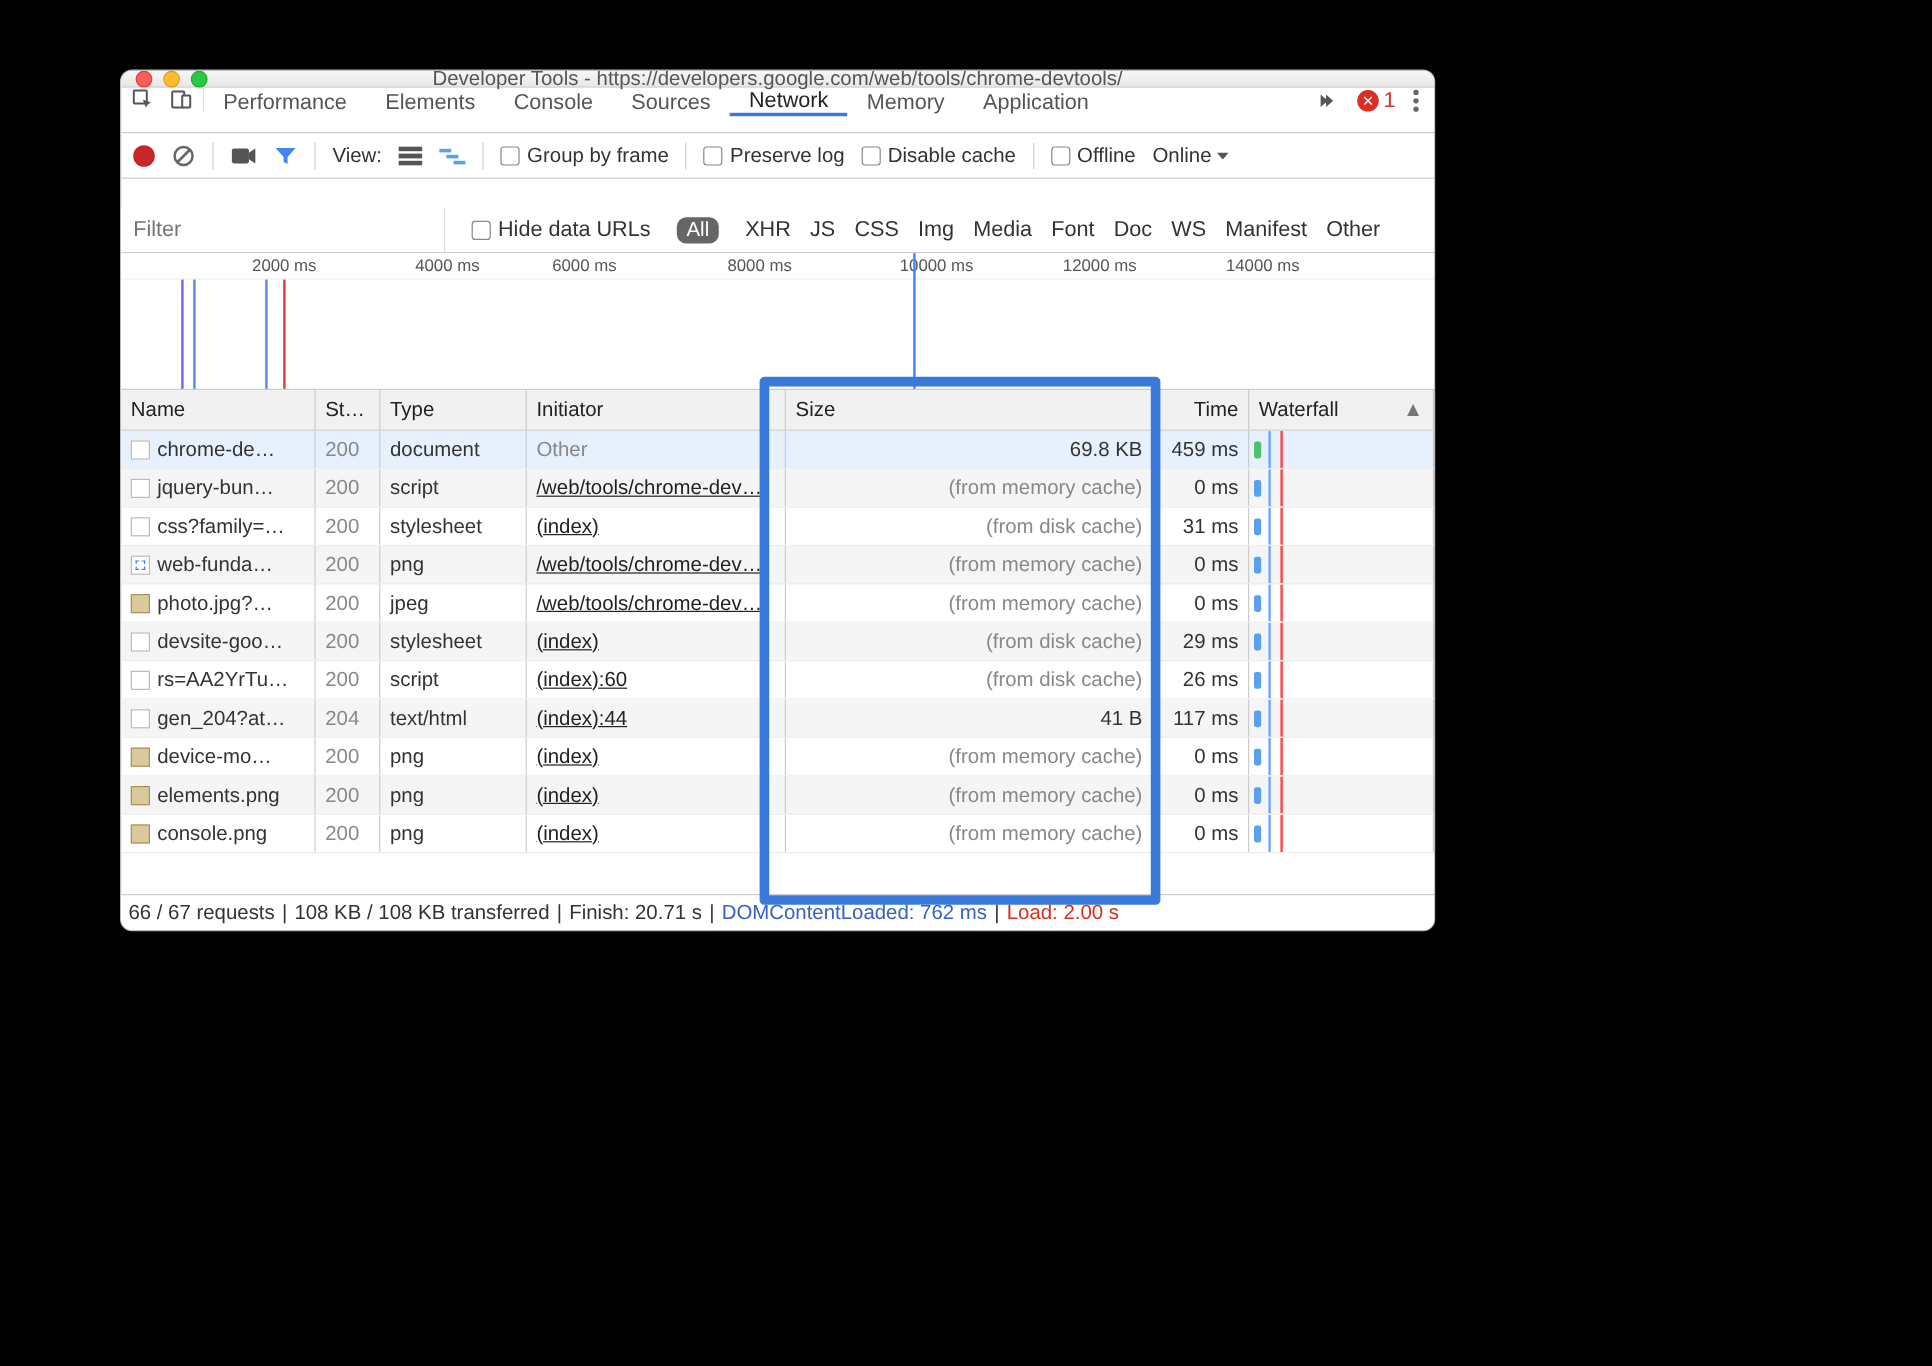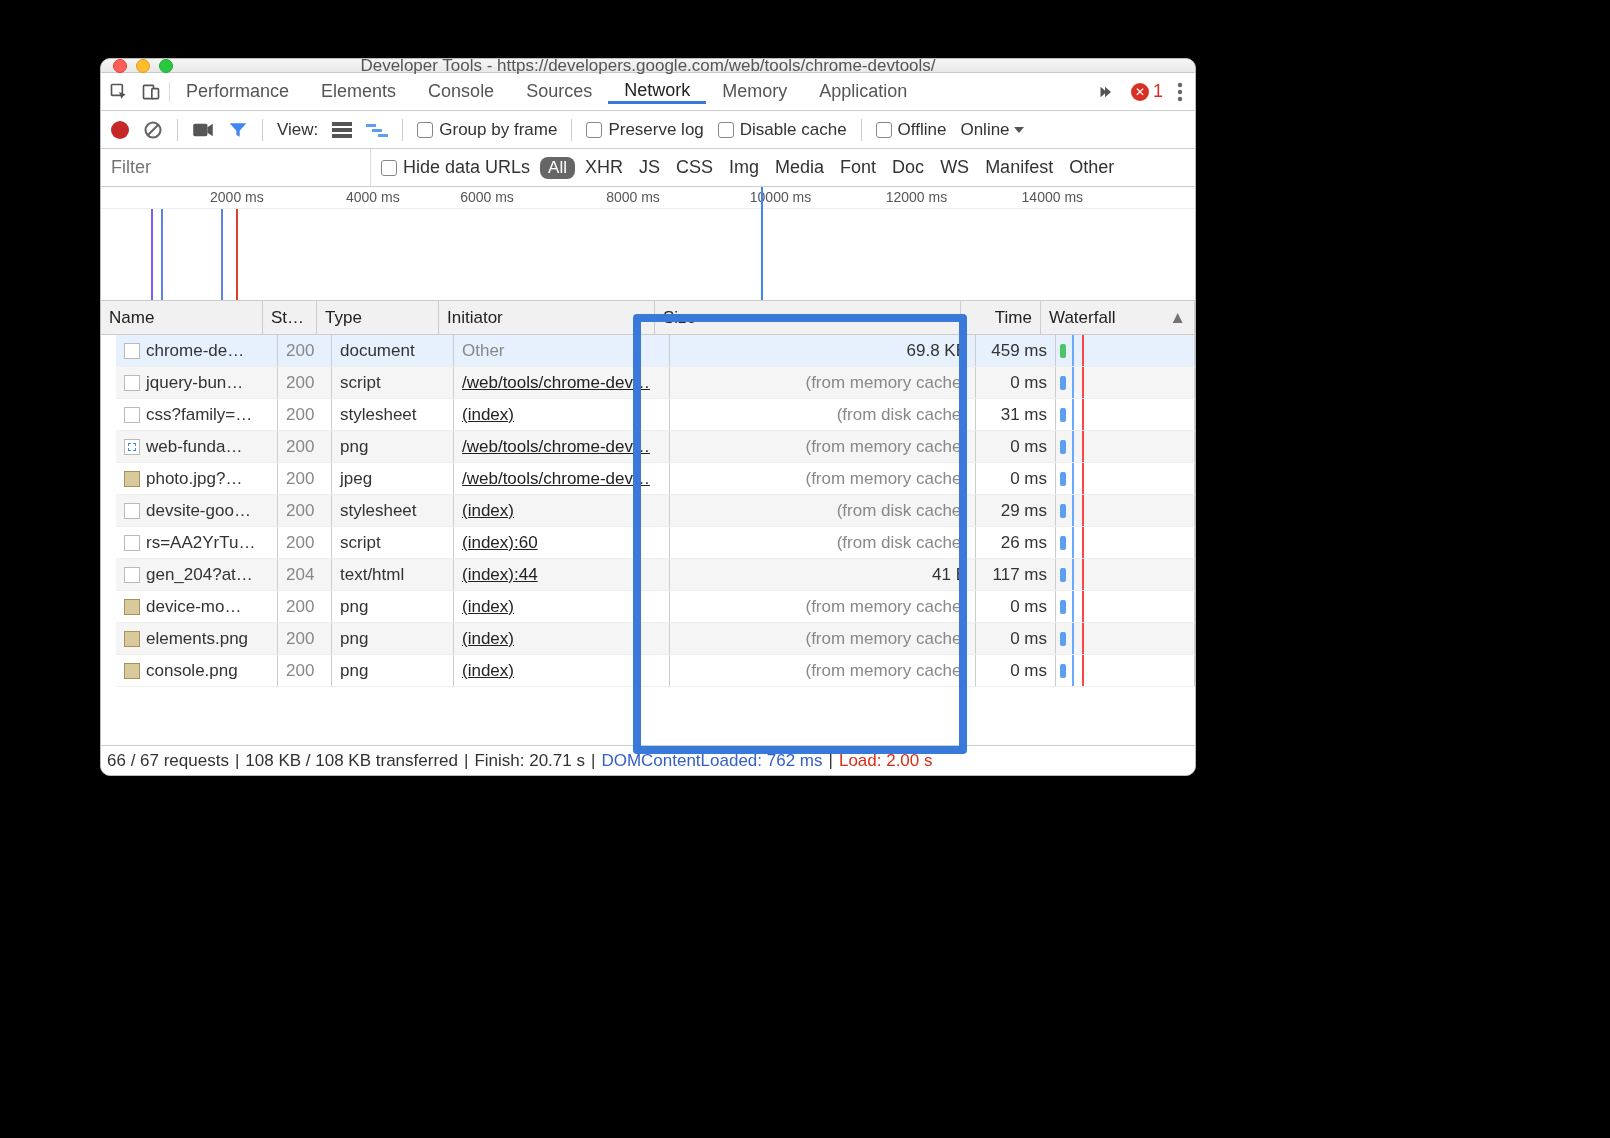--- a/index.html
+++ b/index.html
@@ -49,36 +49,36 @@
     display:flex; align-items:center;
     position: relative;
   }
   .traffic { display:flex; gap:9px; margin-left:12px; }
   .traffic span{ width:14px; height:14px; border-radius:50%; display:block; }
   .t-red{background:#ff5f57;border:1px solid #e33e32;}
   .t-yel{background:#ffbd2e;border:1px solid #e09e1a;}
   .t-grn{background:#28c940;border:1px solid #1dad2b;}
   .title { position:absolute; left:0; right:0; text-align:center; font-size:17px; color:#555; pointer-events:none;}
   
-  .tabbar{ height:38px; border-bottom:1px solid #ccc; display:flex; align-items:center;}
+  .tabbar{ height:38px; border-bottom:1px solid #ccc; display:flex; align-items:flex-start;}
   .tabbar .left-icons{display:flex;align-items:center;padding:0 8px;gap:12px;border-right:1px solid #ddd;}
   .tabbar .tabs{display:flex;align-items:center;gap:0;flex:1;overflow:hidden;}
   .tab{padding:0 16px;display:flex;align-items:center;color:#555;white-space:nowrap;cursor:pointer;}
   .tab.active{color:#222;border-bottom:3px solid var(--highlight);height:100%;}
   .tabbar .right{display:flex;align-items:center;gap:14px;padding:0 12px;}
   .err-badge{display:flex;align-items:center;gap:4px;color:#d93025;font-weight:500;}
   .err-badge .dot{width:18px;height:18px;border-radius:50%;background:#d93025;color:#fff;display:flex;align-items:center;justify-content:center;font-size:12px;}
   
   .toolbar{height:38px;border-bottom:1px solid #ccc;display:flex;align-items:center;padding:0 10px;gap:14px;font-size:17px;color:#333;}
   .record-dot{width:18px;height:18px;border-radius:50%;background:#c62828;}
   .divider{width:1px;height:22px;background:#ccc;}
   .chkbox{width:16px;height:16px;border:1.5px solid #888;border-radius:3px;}
   .toolbar .lbl{display:flex;align-items:center;gap:6px;white-space:nowrap;}
   
-  .filterbar{height:38px;border-bottom:1px solid #ccc;display:flex;align-items:center;padding:0 0px;gap:10px;font-size:18px;}
+  .filterbar{height:38px;border-bottom:1px solid #ccc;display:flex;align-items:center;padding:0 0px;gap:22px;font-size:18px;margin-top:24px;}
   .filter-input{border:none;outline:none;padding:0 10px;font-size:18px;color:#888;width:270px;height:100%;border-right:1px solid #ddd;}
   .pill{background:#666;color:#fff;border-radius:8px;padding:1px 8px;font-size:17px;}
   .filterbar .ft{color:#333;white-space:nowrap;cursor:pointer;}
   
   .overview{height:114px;border-bottom:1px solid #ccc;position:relative;background:#fff;}
   .overview .ticks{position:absolute;top:0;left:0;right:0;height:22px;border-bottom:1px solid #eee;}
   .overview .tick{position:absolute;top:2px;font-size:14px;color:#555;transform:translateX(-50%);}
   .overview .vline{position:absolute;top:22px;bottom:0;width:2px;}
   .ov-blue{background:#5b86e5;}
   .ov-purple{background:#7a5af8;}
@@ -91,21 +91,21 @@
   .col.name,.cell.name{width:162px;}
   .col.status,.cell.status{width:54px;}
   .col.type,.cell.type{width:122px;}
   .col.size,.cell.size{width:306px;justify-content:flex-end;text-align:right;}
   .col.time,.cell.time{width:80px;justify-content:flex-end;text-align:right;}
   .col.initiator,.cell.initiator{width:216px;}
   .col.waterfall,.cell.waterfall{flex:1;}
   .gridhead .sort{margin-left:auto;opacity:.6;}
   
   .rows{}
-  .row{display:flex;height:32px;font-size:17px;border-bottom:1px solid #eee;margin-left:15px;}
+  .row{display:flex;height:32px;font-size:17px;border-bottom:1px solid #eee;}
   .row:nth-child(even){background:var(--bg-alt);}
   .row.selected{background:var(--row-selected);}
   .cell{color:#333;}
   .cell.status{color:#888;}
   .cell.name{gap:6px;}
   .cell.initiator{color:#333;}
   .cell.initiator .link{text-decoration:underline;color:#222;cursor:pointer;}
   .cell.initiator .other{color:#888;}
   .cell.size .muted{color:#888;}
   .fileicon{width:16px;height:16px;border:1px solid #bbb;background:#fff;flex:0 0 16px;position:relative;}

